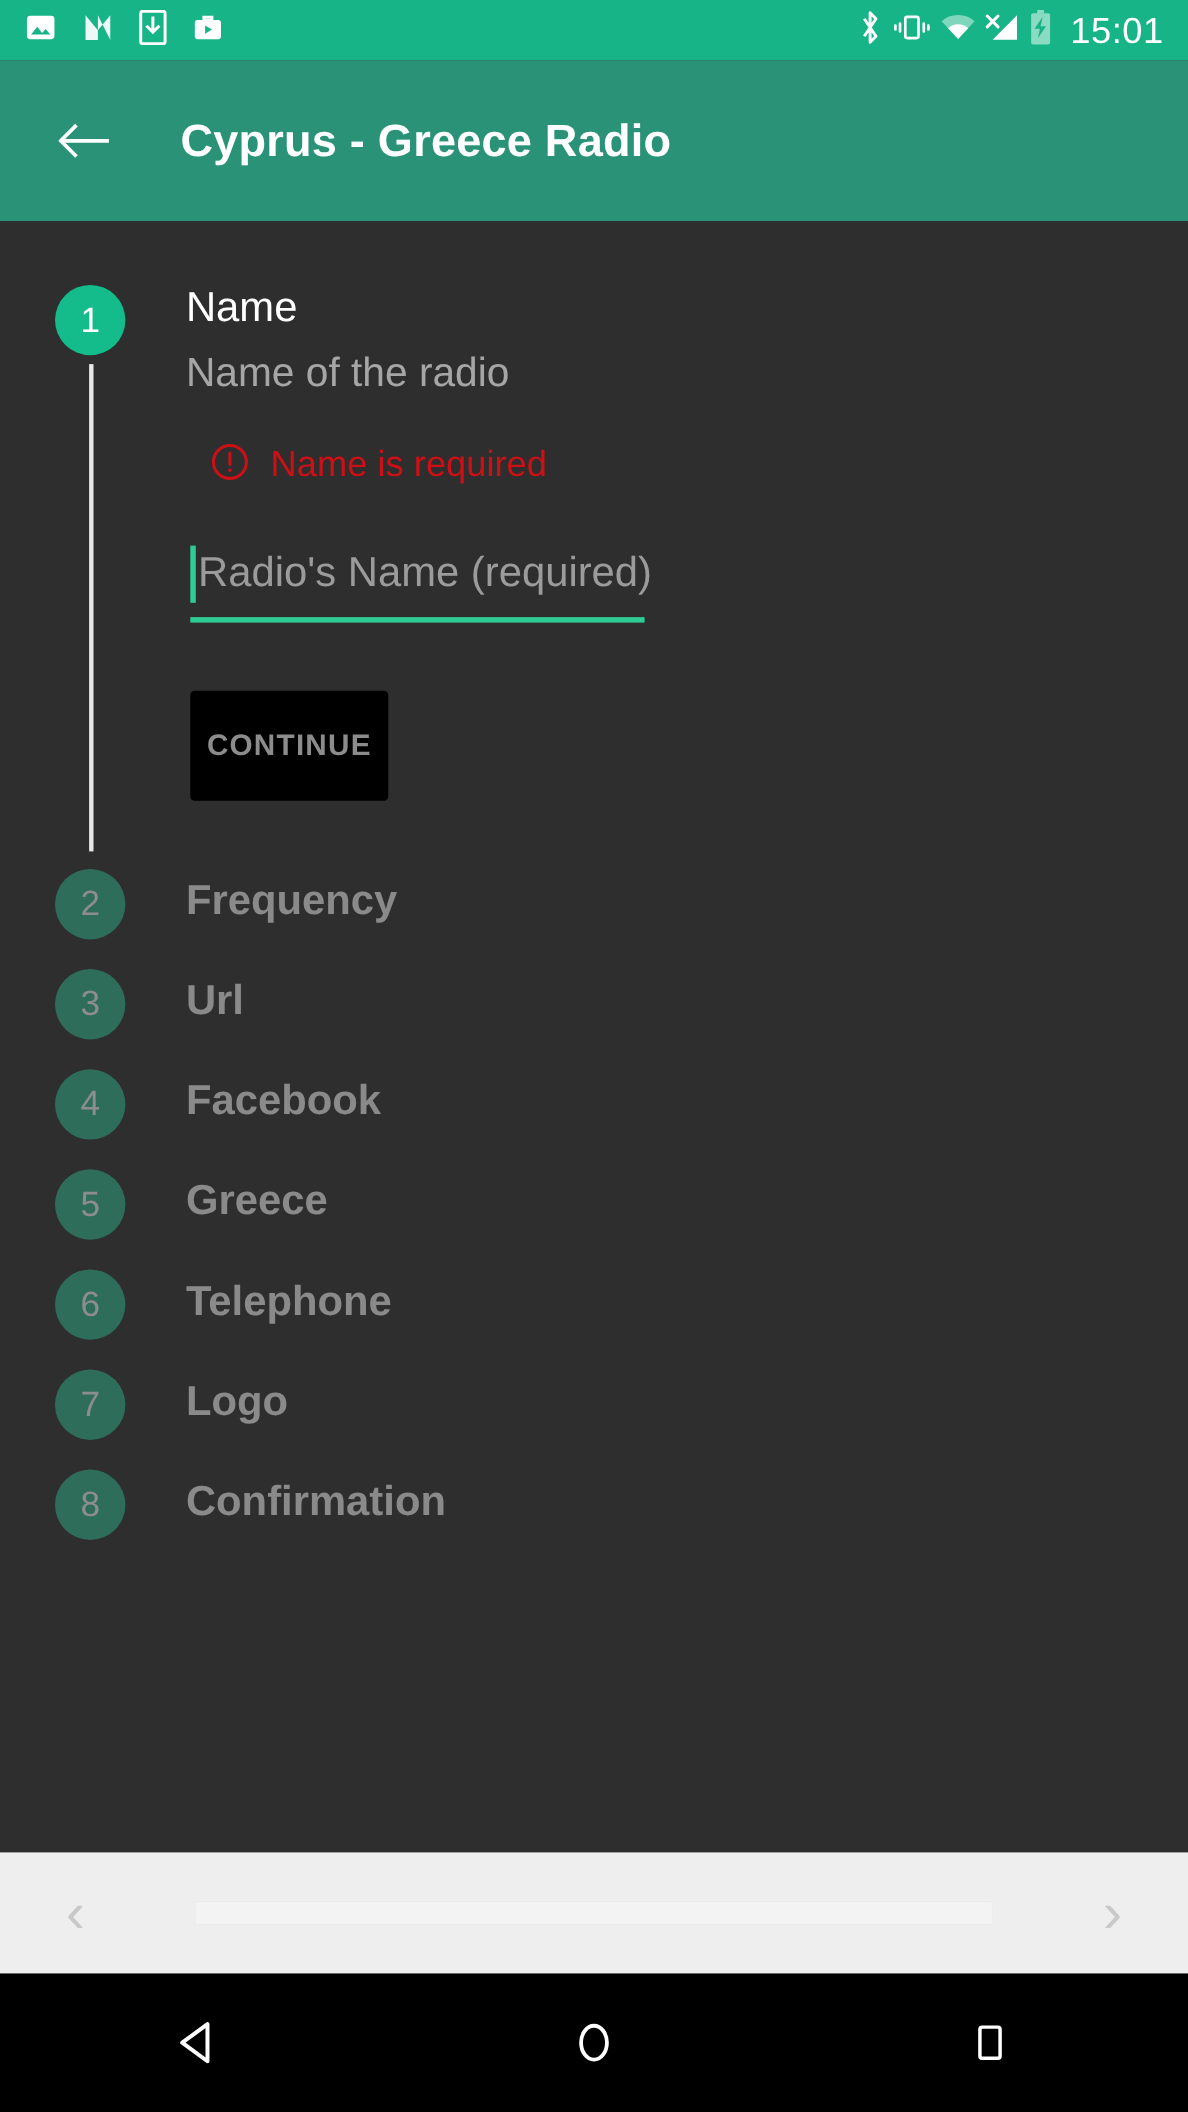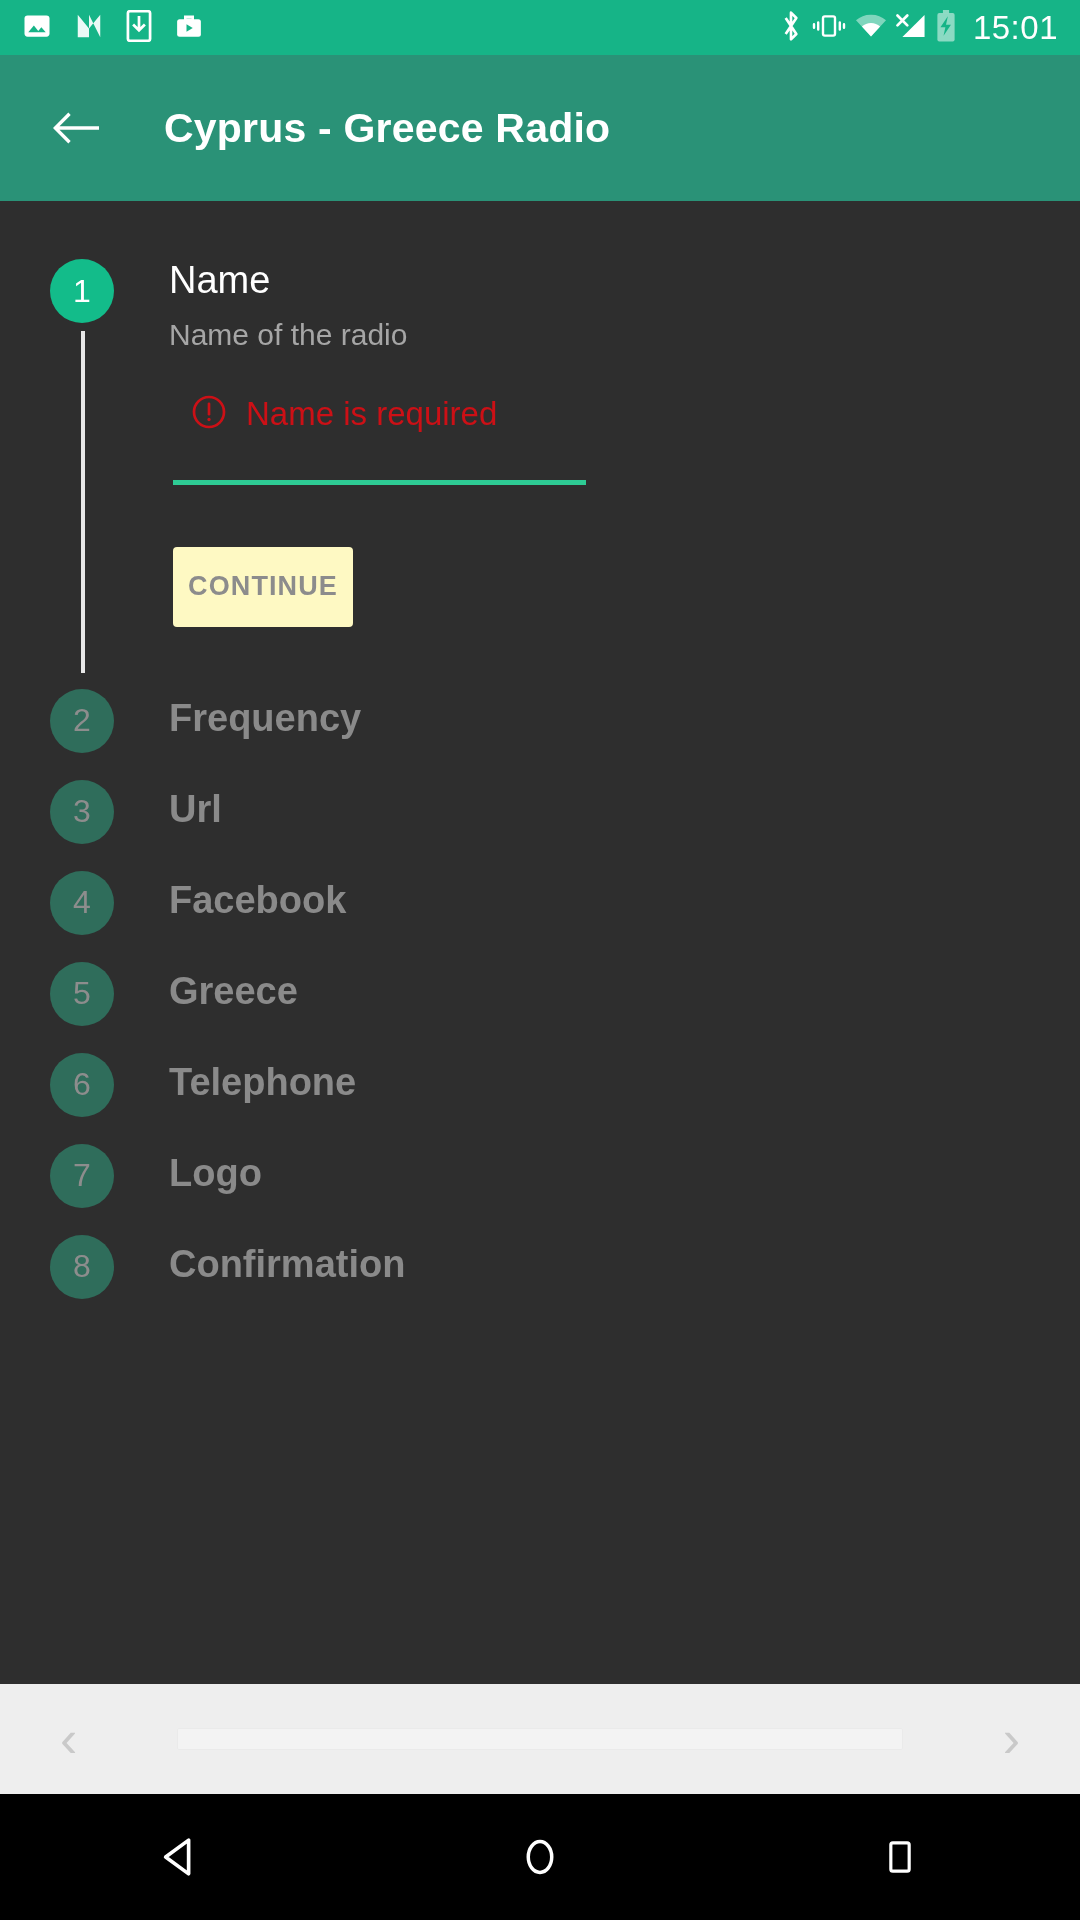--- a/index.html
+++ b/index.html
@@ -52,21 +52,21 @@
 
   .connector {
     position:absolute; left:31px; top:72px; bottom:-6px;
     width:4px; background:#e8e8e8;
   }
 
   .step-body { padding-left:55px; padding-top:2px; flex:1; }
 
   .step-title { font-size:38px; color:#ffffff; line-height:1.05; }
   .step-title.dim { color:#8a8a8a; }
-  .step-subtitle { font-size:30px; color:#a6a6a6; margin-top:17px; }
+  .step-subtitle { font-size:37px; color:#a6a6a6; margin-top:17px; }
 
   
   .step-one { padding-bottom:0; }
   .step-one .step-body { padding-bottom:40px; }
 
   .error-row {
     display:flex; align-items:center; gap:19px;
     margin-top:42px; margin-left:22px;
   }
   .error-text { color:#cc1016; font-size:33px; }
@@ -74,22 +74,22 @@
   .field-wrap { margin-top:46px; margin-left:4px; width:413px; position:relative; }
   .field-inner { display:flex; align-items:center; height:66px; }
   .caret { width:5px; height:52px; background:#2ecb94; flex-shrink:0; }
   .field-placeholder {
     color:#9b9b9b; font-size:38px; margin-left:2px; white-space:nowrap;
   }
   .field-underline { height:5px; background:#2ecb94; width:100%; margin-top:6px; }
 
   .continue-btn {
     margin-top:62px; margin-left:4px;
-    width:180px; height:80px; border-radius:4px;
-    background:#fef9c3; border:none;
+    width:180px; height:100px; border-radius:4px;
+    background:#000000; border:none;
     color:#8c8c8c; font-size:27px; font-weight:bold;
     letter-spacing:1.1px;
     display:flex; align-items:center; justify-content:center;
   }
 
   .step-inactive { margin-top:0; height:91px; align-items:flex-start; }
   .step-inactive .step-body { padding-top:10px;font-weight:bold; }
   .step-inactive .circle { margin-top:0; }
 
   
@@ -202,20 +202,24 @@
             <svg width="36" height="36" viewBox="0 0 24 24">
                 <circle cx="12" cy="12" r="10" fill="none" stroke="#cc1016" stroke-width="1.8"></circle>
                 <path d="M12 6.5v7" stroke="#cc1016" stroke-width="1.8" stroke-linecap="round"></path>
                 <circle cx="12" cy="17" r="1.1" fill="#cc1016"></circle>
               </svg>
           </span>
           <span class="error-text">Name is required</span>
         </div>
 
         <div class="field-wrap">
+          <div class="field-inner">
+            <span class="caret"></span>
+            <span class="field-placeholder">Radio's Name (required)</span>
+          </div>
           <div class="field-underline"></div>
         </div>
 
         <button class="continue-btn">CONTINUE</button>
       </div>
     </div>
 
     <div class="step step-inactive" style="margin-top:22px;">
       <div class="circle-col">
         <div class="circle inactive">2</div>

